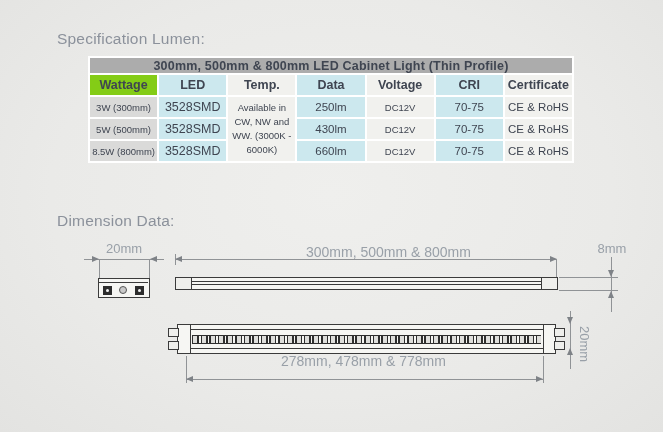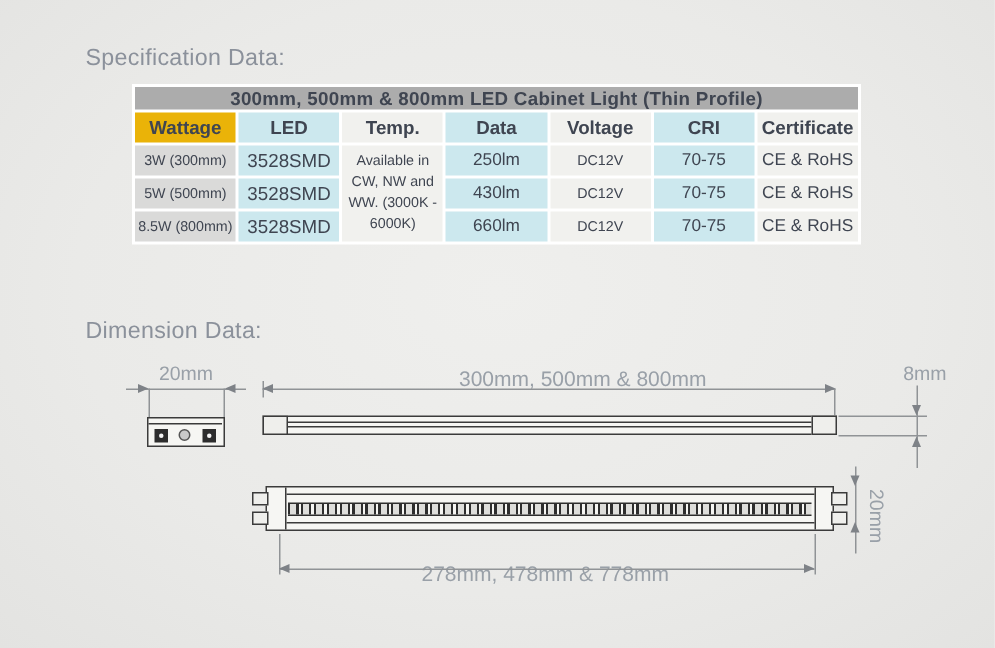--- a/index.html
+++ b/index.html
@@ -28,21 +28,21 @@
   table.spec td,table.spec th{
     text-align:center;vertical-align:middle;padding:0 0;
     color:#3f4551;overflow:hidden;
   }
   .title-cell{
     background:#acacac;color:#ffffff;font-weight:bold;font-size:12.5px;
     height:15px;letter-spacing:.2px;
   }
   tr.head-row th{font-weight:bold;font-size:12.5px;height:20px;}
   tr.body-row td{height:20px;}
-  .c-gray-h{background:#eab308;}
+  .c-gray-h{background:#84cc16;}
   .c-gray{background:#dadad9;}
   .c-blue{background:#cce8ee;}
   .c-white{background:#f1f1ee;}
   .td-lg{font-size:12.5px;}
   .td-md{font-size:11.5px;}
   .td-sm{font-size:9.5px;color:#4a5059;}
   .td-note{font-size:9.5px;color:#9aa0aa;line-height:1.45;padding:0 5px;}
 
   .footnote{
     position:absolute;font-size:10.5px;color:#a9afb7;white-space:nowrap;
@@ -82,21 +82,21 @@
   }
   .vtext{
     position:absolute;writing-mode:vertical-rl;font-size:13px;color:#99a0a8;white-space:nowrap;
   }
 </style>
 </head>
 <body>
 
 <div class="canvas">
 
-  <div class="heading spec">Specification Data:</div>
+  <div class="heading spec">Specification Lumen:</div>
 
   <div class="table-wrap">
     <table class="spec">
       <tbody>
           <tr>
         <td class="title-cell" colspan="7">300mm, 500mm &amp; 800mm LED Cabinet Light (Thin Profile)</td>
       </tr>
       <tr class="head-row">
         <th class="c-gray-h" style="width:14.2%">Wattage</th>
         <th class="c-blue" style="width:15.4%">LED</th>
@@ -166,21 +166,21 @@
       <div class="arr l" style="left:175px;top:256px;"></div>
       <div class="arr r" style="left:550px;top:256px;"></div>
       <div class="vline" style="left:556px;top:259px;height:18px;"></div>
 
       <div class="bar-box" style="left:175px;top:277px;width:383px;height:13px;"></div>
       <div class="cap-sq" style="left:175px;top:277px;width:17px;height:13px;"></div>
       <div class="cap-sq" style="left:541px;top:277px;width:17px;height:13px;"></div>
       <div class="dk-h" style="left:192px;top:281px;width:349px;"></div>
       <div class="dk-h" style="left:192px;top:284px;width:349px;"></div>
 
-      <div class="dim-label" style="left:593px;top:241px;width:38px;text-align:right;">8mm</div>
+      <div class="dim-label" style="left:593px;top:241px;width:38px;">8mm</div>
       <div class="hline" style="left:559px;top:277px;width:59px;"></div>
       <div class="hline" style="left:559px;top:290px;width:59px;"></div>
       <div class="vline" style="left:611px;top:257px;height:55px;"></div>
       <div class="arr d" style="left:608px;top:270px;"></div>
       <div class="arr u" style="left:608px;top:291px;"></div>
     </div>
 
     <div class="dw">
       <div class="bar-box" style="left:177px;top:324px;width:379px;height:30px;"></div>
       <div class="cap-sq" style="left:168px;top:328px;width:11px;height:9px;"></div>
@@ -191,21 +191,21 @@
       <div class="dk-v" style="left:543px;top:325px;height:28px;"></div>
       <div class="dk-h" style="left:191px;top:329px;width:352px;"></div>
       <div class="dk-h" style="left:191px;top:348px;width:352px;"></div>
       <div class="led-strip"></div>
 
       <div class="vline" style="left:570px;top:311px;height:58px;"></div>
       <div class="arr d" style="left:567px;top:317px;"></div>
       <div class="arr u" style="left:567px;top:348px;"></div>
       <div class="vtext" style="left:577px;top:326px;">20mm</div>
 
-      <div class="dim-label lg" style="left:281px;top:374px;text-align:right;">278mm, 478mm &amp; 778mm</div>
+      <div class="dim-label lg" style="left:281px;top:353px;text-align:right;">278mm, 478mm &amp; 778mm</div>
       <div class="vline" style="left:186px;top:356px;height:27px;"></div>
       <div class="vline" style="left:543px;top:356px;height:27px;"></div>
       <div class="hline" style="left:186px;top:379px;width:357px;"></div>
       <div class="arr l" style="left:186px;top:376px;"></div>
       <div class="arr r" style="left:536px;top:376px;"></div>
     </div>
 
   </div>
 
 

